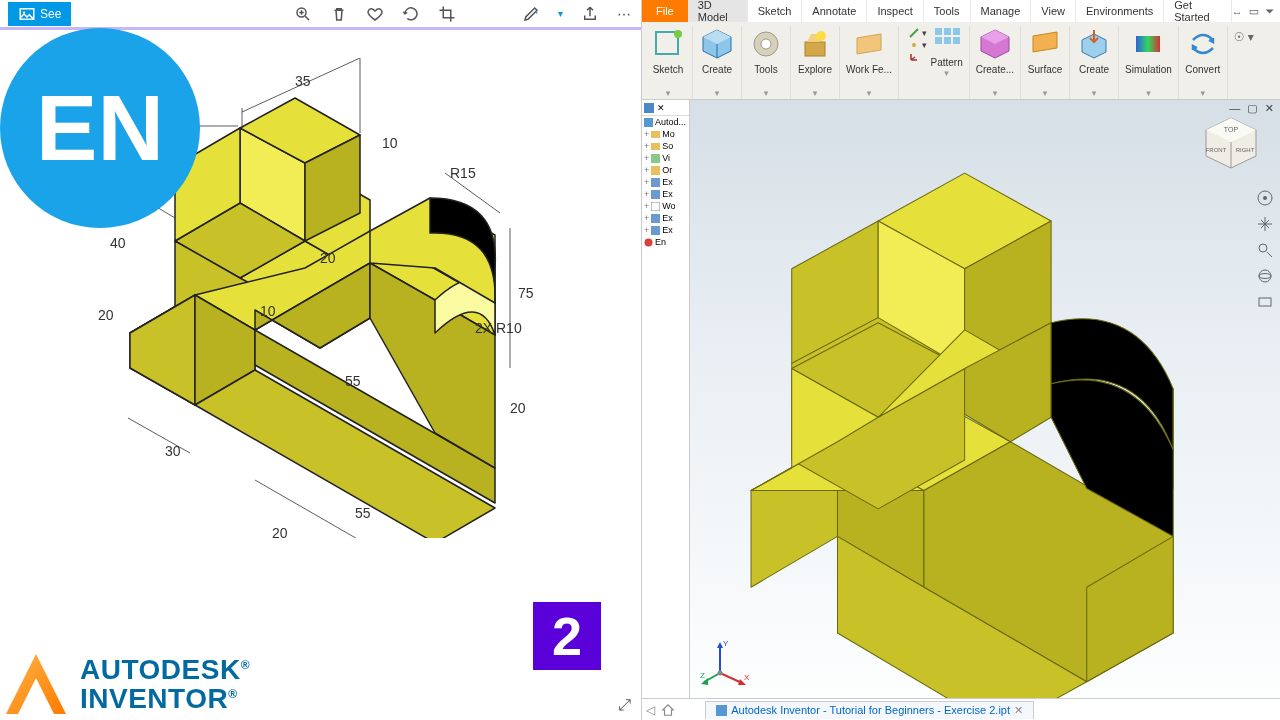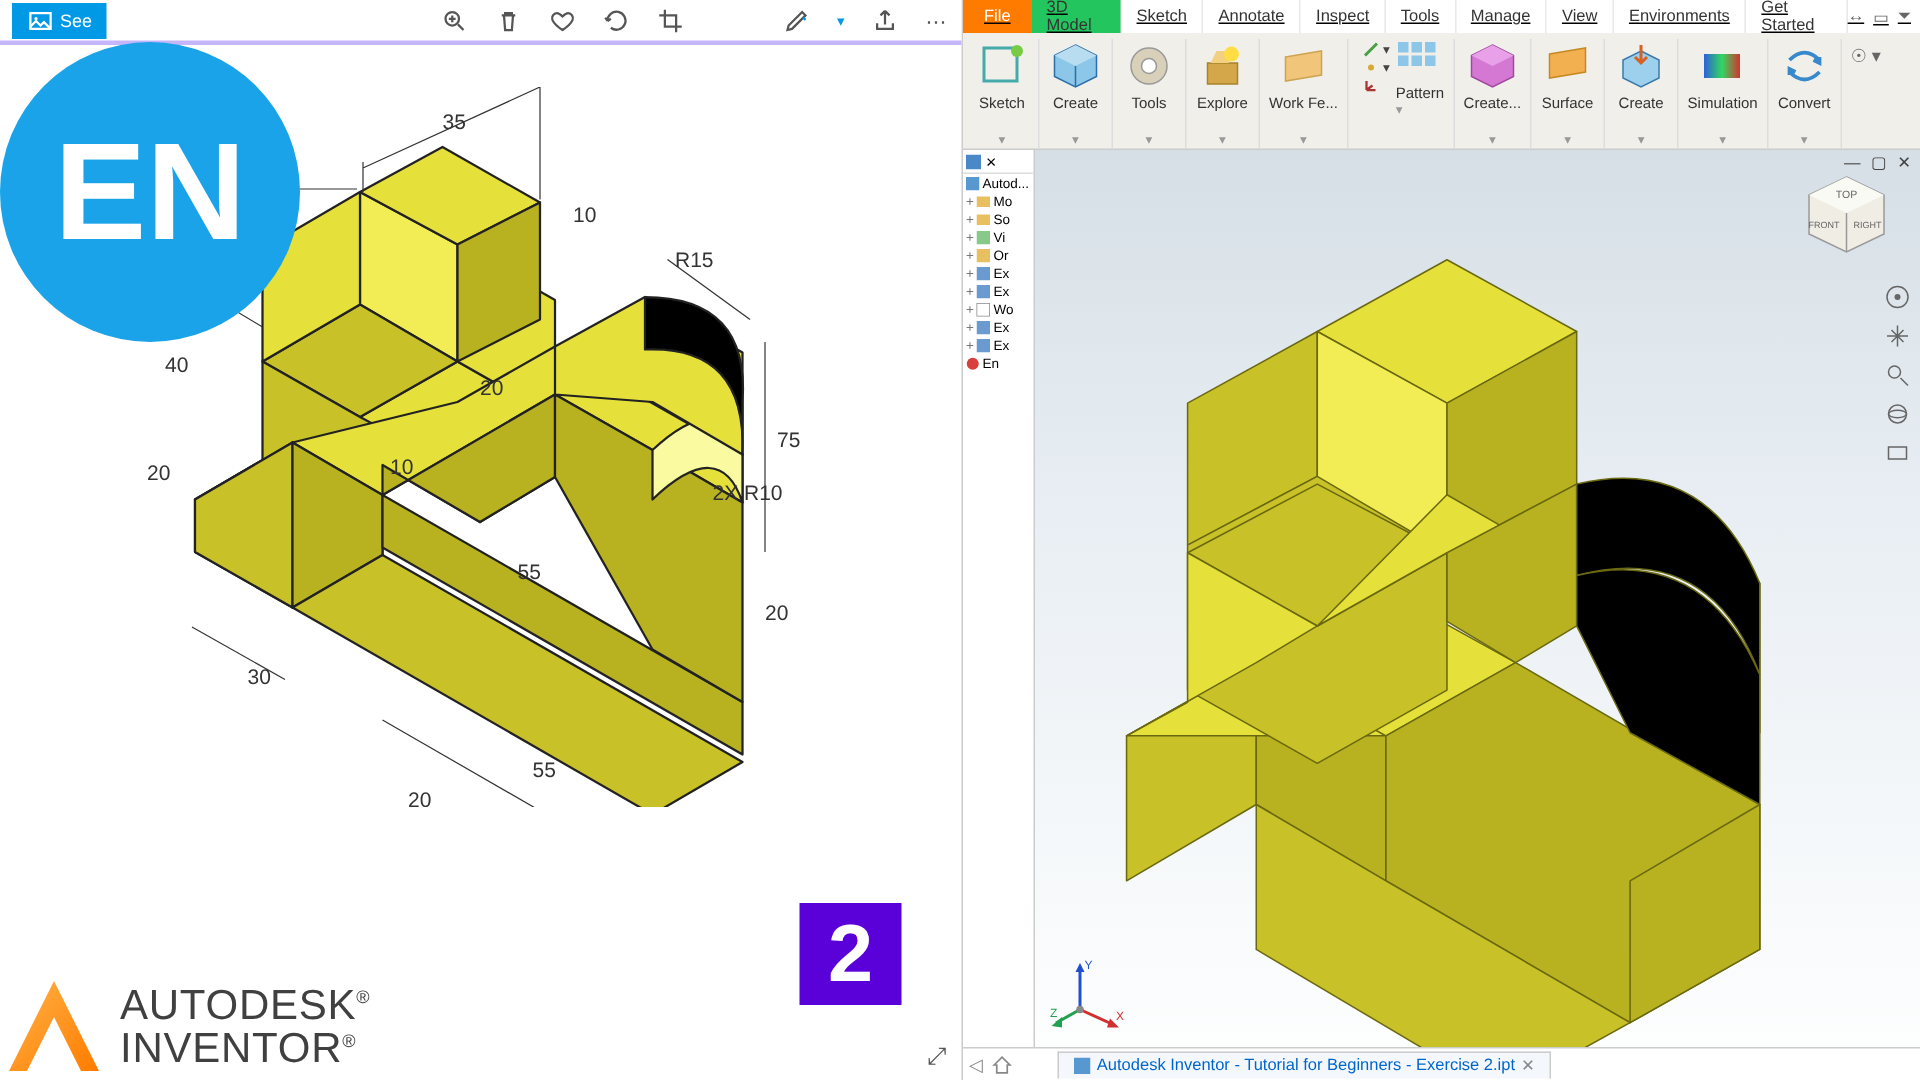--- a/index.html
+++ b/index.html
@@ -11,27 +11,27 @@
 
 .img-toolbar { height: 30px; background: #fff; display: flex; align-items: center; padding: 0 8px; gap: 18px; border-bottom: 3px solid #c4b5fd; }
 .img-toolbar .see-btn { background: #0099e5; color: #fff; padding: 3px 10px; font-size: 12px; display: flex; align-items: center; gap: 4px; }
 .tb-icon { width: 18px; height: 18px; color: #555; cursor: pointer; }
 .en-badge { position: absolute; top: 28px; left: 0; width: 200px; height: 200px; border-radius: 50%; background: #1aa3e8; display: flex; align-items: center; justify-content: center; color: #fff; font-size: 92px; font-weight: 700; z-index: 10; }
 .drawing-area { position: absolute; top: 58px; left: 80px; width: 520px; height: 480px; }
 .drawing-svg { width: 100%; height: 100%; }
 .exercise-num { position: absolute; bottom: 50px; right: 40px; width: 68px; height: 68px; background: #5a00d8; color: #fff; font-size: 54px; font-weight: 700; display: flex; align-items: center; justify-content: center; }
 .autodesk-brand { position: absolute; bottom: 0; left: 0; display: flex; align-items: center; gap: 14px; padding: 6px 6px; }
 .inventor-logo { width: 60px; height: 60px; background: linear-gradient(135deg, #ffb347, #ff7b00); clip-path: polygon(0 100%, 50% 0, 100% 100%, 80% 100%, 50% 40%, 20% 100%); }
-.brand-txt { font-size: 28px; font-weight: 400; letter-spacing: 0.5px; line-height: 1.05; color: #404040; }
-
-
-.tab-strip { height: 22px; background: #fff; display: flex; align-items: stretch; font-size: 11px; text-decoration: underline; }
+.brand-txt { font-size: 28px; font-weight: 700; letter-spacing: 0.5px; line-height: 1.05; color: #0369a1; }
+
+
+.tab-strip { height: 22px; background: #fff; display: flex; align-items: stretch; font-size: 11px; }
 .file-tab { background: #ff7b00; color: #fff; padding: 0 14px; display: flex; align-items: center; }
 .r-tab { padding: 0 10px; display: flex; align-items: center; border-right: 1px solid #e8e8e8; color: #333; cursor: pointer; }
-.r-tab.active { background: #22c55e; }
+.r-tab.active { background: #e5e5e5; }
 .tab-extras { margin-left: auto; display: flex; align-items: center; gap: 6px; padding-right: 6px; color: #666; font-size: 11px; }
 .ribbon { height: 78px; background: #f0efe9; display: flex; padding: 4px 2px 0; border-bottom: 1px solid #ccc; }
 .rgroup { display: flex; flex-direction: column; align-items: center; padding: 0 6px; border-right: 1px solid #ddd; font-size: 10px; color: #333; position: relative; }
 .rgroup .ico { height: 36px; width: 36px; display: flex; align-items: center; justify-content: center; }
 .rgroup .lbl { margin-top: 2px; }
 .rgroup .drop { font-size: 9px; color: #999; position: absolute; bottom: 1px; }
 .wf-extras { display: flex; flex-direction: column; gap: 2px; padding: 2px 0 0 4px; font-size: 9px; color: #444; }
 .wf-row { display: flex; align-items: center; gap: 3px; }
 .wf-ico { width: 10px; height: 10px; }
 
@@ -274,21 +274,21 @@
               <circle cx="5" cy="5" r="2" fill="#d8a838"></circle>
             </svg>
             <span>▾</span>
           </div>
         <div class="wf-row">
             <svg class="wf-ico" viewBox="0 0 10 10">
               <path d="M2,8 L2,2 M2,8 L8,8 M2,8 L6,5" stroke="#a33" stroke-width="1.5" fill="none"></path>
             </svg>
           </div>
       </div>
-      <div style="display:flex;flex-direction:column;margin-left:4px">
+      <div style="display:flex;flex-direction:column;align-items:center;margin-left:4px">
         <svg width="28" height="28" viewBox="0 0 28 28">
             <rect x="2" y="2" width="7" height="7" fill="#8cc6e8"></rect>
             <rect x="11" y="2" width="7" height="7" fill="#8cc6e8"></rect>
             <rect x="20" y="2" width="7" height="7" fill="#8cc6e8"></rect>
             <rect x="2" y="11" width="7" height="7" fill="#8cc6e8"></rect>
             <rect x="11" y="11" width="7" height="7" fill="#8cc6e8"></rect>
             <rect x="20" y="11" width="7" height="7" fill="#8cc6e8"></rect>
           </svg>
         <div style="font-size:10px;margin-top:3px">Pattern</div>
         <div style="font-size:9px;color:#999">▾</div>

